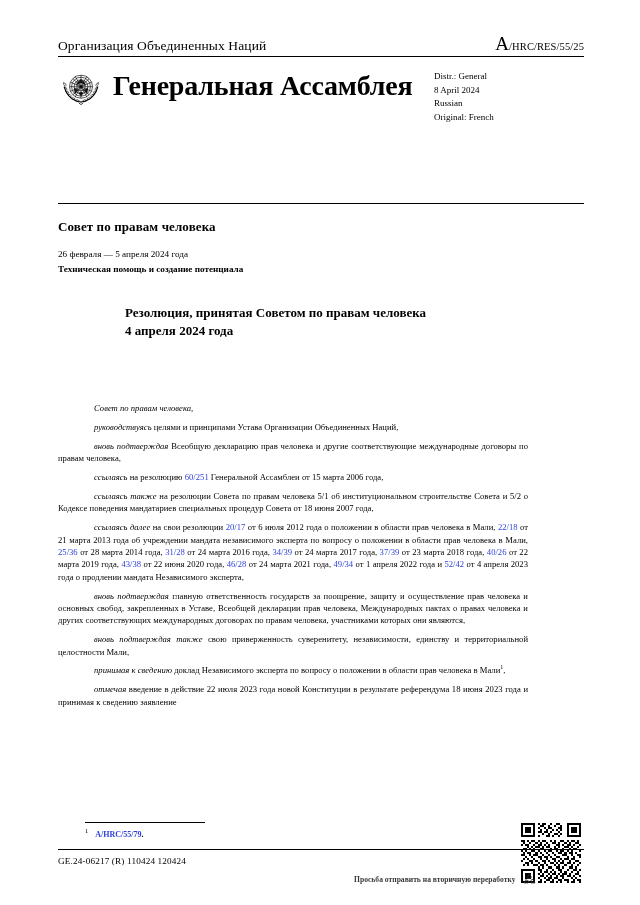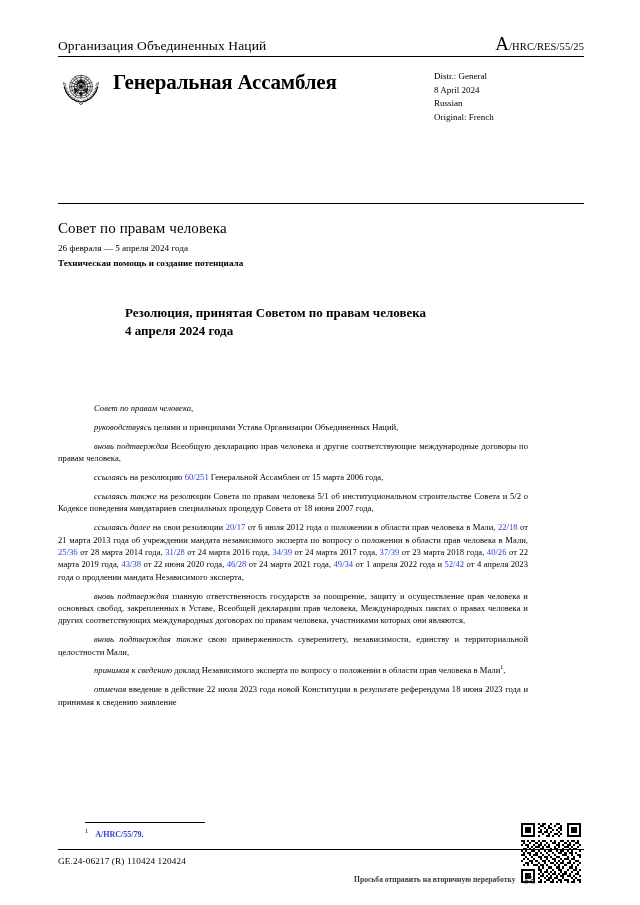--- a/index.html
+++ b/index.html
@@ -62,21 +62,21 @@
     align-items: flex-start;
     margin-top: 7px;
   }
   .emblem {
     width: 46px;
     height: 46px;
     flex: 0 0 46px;
     margin-top: 2px;
   }
   .ga-title {
-    font-size: 21px;
+    font-size: 28px;
     font-weight: bold;
     margin-left: 9px;
     margin-top: 6px;
     white-space: nowrap;
     letter-spacing: -0.2px;
   }
   .distr-block {
     margin-left: auto;
     margin-top: 6px;
     width: 150px;
@@ -97,24 +97,24 @@
   
   .session {
     position: absolute;
     left: 58px;
     top: 216px;
     width: 526px;
     font-size: 9.3px;
     line-height: 1.62;
   }
   .session .s-title {
-    font-size: 15px;
-    font-weight: normal;
+    font-size: 13px;
+    font-weight: bold;
     letter-spacing: 0.1px;
-    margin-bottom: 1px;
+    margin-bottom: 10px;
   }
   .session .s-bold {
     font-weight: bold;
     font-size: 9.2px;
   }
   .session .s-reg { font-size: 9.2px; }
 
   
   .res-head {
     position: absolute;

